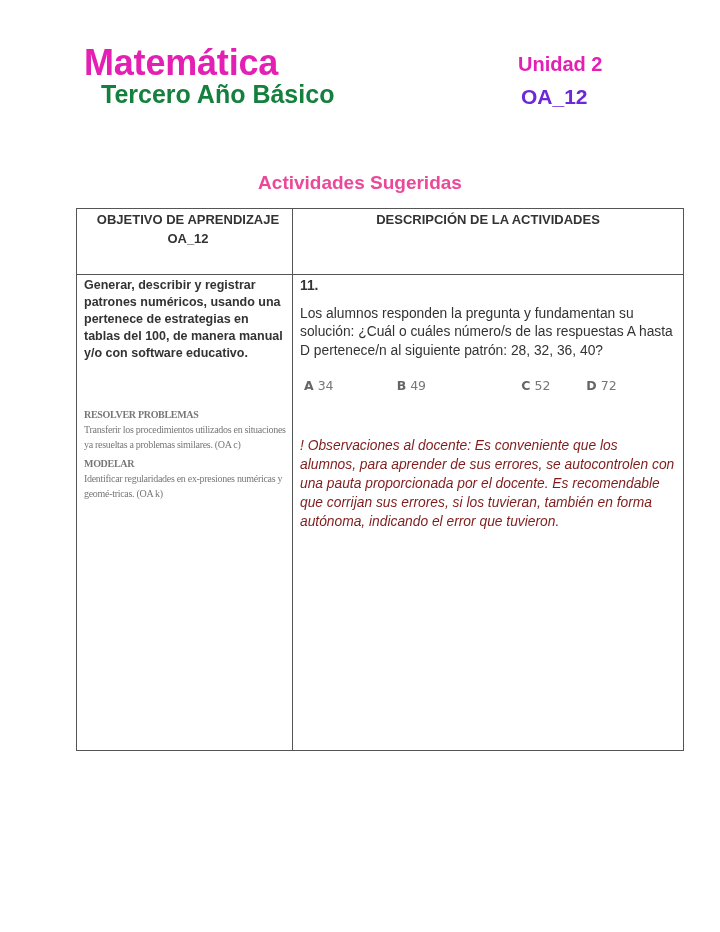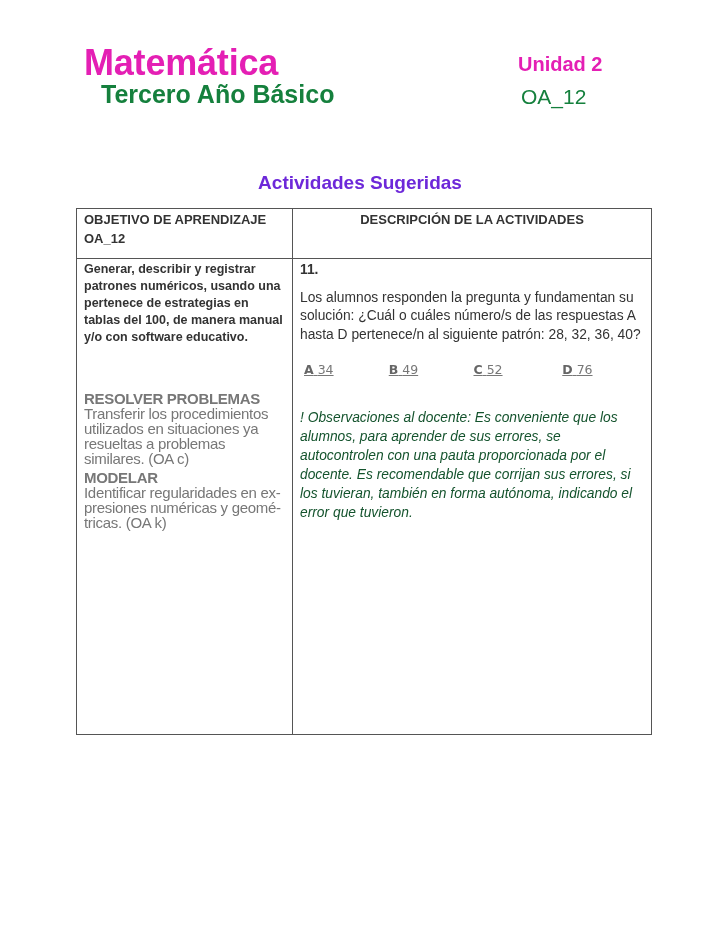--- a/index.html
+++ b/index.html
@@ -1,40 +1,40 @@
 <!DOCTYPE html>
 <html><head>
 <meta charset="utf-8">
 <style>
   html, body { margin: 0; padding: 0; background: #ffffff; }
   body { width: 720px; height: 932px; position: relative; overflow: hidden; font-family: "Liberation Sans", sans-serif; color: #333; }
   .title { position: absolute; left: 84px; top: 42px; font-size: 36px; font-weight: bold; color: #e41fb4; letter-spacing: -0.2px; }
   .subtitle { position: absolute; left: 101px; top: 80px; font-size: 25px; font-weight: bold; color: #15803d; }
   .unit { position: absolute; left: 518px; top: 53px; font-size: 20px; font-weight: bold; color: #e41fb4; }
-  .oa { position: absolute; left: 521px; top: 85px; font-size: 21px; font-weight: normal; color: #15803d; }
-  .section-title { position: absolute; left: 0; width: 720px; top: 172px; text-align: center; font-size: 19px; font-weight: bold; color: #6d28d9; }
+  .oa { position: absolute; left: 521px; top: 85px; font-size: 21px; font-weight: bold; color: #6d28d9; }
+  .section-title { position: absolute; left: 0; width: 720px; top: 172px; text-align: center; font-size: 19px; font-weight: bold; color: #ec4899; }
   table.act { position: absolute; left: 76px; top: 208px; width: 568px; border-collapse: collapse; table-layout: fixed; }
-  table.act td { border: 1.3px solid #555; vertical-align: top; padding: 0; }
+  table.act td { border: 1.3px solid #555; vertical-align: top; padding: 16px; }
   .col1 { width: 208px; }
   .col2 { width: 358px; }
-  .hdr-row td { height: 48px; }
+  .hdr-row td { height: 48px; text-align: center; }
   .hdr1 { font-size: 13px; font-weight: bold; color: #333; padding: 1px 0 0 7px !important; line-height: 19px; }
   .hdr2 { font-size: 13px; font-weight: bold; color: #333; text-align: center; padding-top: 1px !important; line-height: 19px; }
   .body-row td { height: 473px; }
   .obj { font-size: 12.5px; font-weight: bold; color: #333; padding: 2px 4px 0 7px !important; line-height: 17px; }
-  .skills { margin-top: 45px; font-family: Liberation Sans, sans-serif; font-weight: normal; font-size: 15px; color: #777; line-height: 15px; letter-spacing: -0.3px; }
+  .skills { margin-top: 45px; font-family: Liberation Serif, serif; font-weight: normal; font-size: 10px; color: #777; line-height: 15px; letter-spacing: -0.3px; }
   .skill-h { font-weight: bold; color: #777; }
   .skill-block { margin-bottom: 4px; }
   .desc { padding: 2px 8px 0 7px !important; font-size: 13.8px; color: #333; line-height: 18.5px; }
   .num { font-weight: bold; margin-bottom: 9px; }
   .options { display: flex; margin-top: 17px; font-family: "DejaVu Sans", sans-serif; font-size: 12.5px; color: #777; }
-  .opt { width: 100px; padding-left: 4px; text-decoration: underline; }
-  .opt:nth-child(3) { width: 105px; }
+  .opt { width: 100px; padding-left: 4px; }
+  .opt:nth-child(3) { width: 105px; text-align: center; }
   .opt b { color: #666; }
-  .obs { margin-top: 28px; font-style: italic; font-size: 13.8px; color: #14532d; line-height: 19px; }
+  .obs { margin-top: 40px; font-style: italic; font-size: 13.8px; color: #7f1d1d; line-height: 19px; }
 </style>
 </head>
 <body>
 
 <div class="title">Matemática</div>
 <div class="subtitle">Tercero Año Básico</div>
 <div class="unit">Unidad 2</div>
 <div class="oa">OA_12</div>
 
 <div class="section-title">Actividades Sugeridas</div>
@@ -59,19 +59,19 @@
         </div>
       </div>
     </td>
     <td class="col2 desc">
       <div class="num">11.</div>
       <div>Los alumnos responden la pregunta y fundamentan su solución: ¿Cuál o cuáles número/s de las respuestas A hasta D pertenece/n al siguiente patrón: 28, 32, 36, 40?</div>
       <div class="options">
         <div class="opt"><b>A</b> <span>34</span></div>
         <div class="opt"><b>B</b> <span>49</span></div>
         <div class="opt"><b>C</b> <span>52</span></div>
-        <div class="opt"><b>D</b> <span>76</span></div>
+        <div class="opt"><b>D</b> <span>72</span></div>
       </div>
       <div class="obs">! Observaciones al docente: Es conveniente que los alumnos, para aprender de sus errores, se autocontrolen con una pauta proporcionada por el docente. Es recomendable que corrijan sus errores, si los tuvieran, también en forma autónoma, indicando el error que tuvieron.</div>
     </td>
   </tr>
 </tbody>
   </table>
 
 </body></html>

